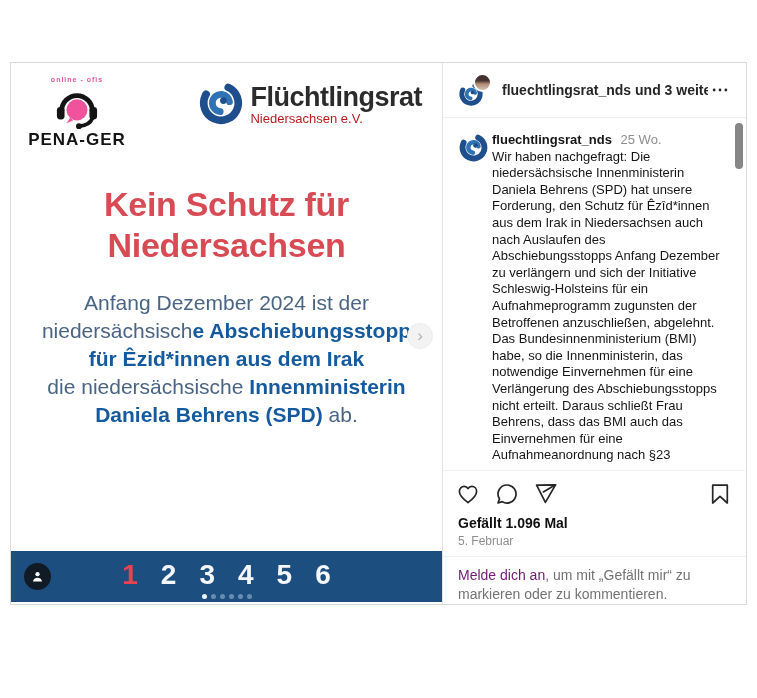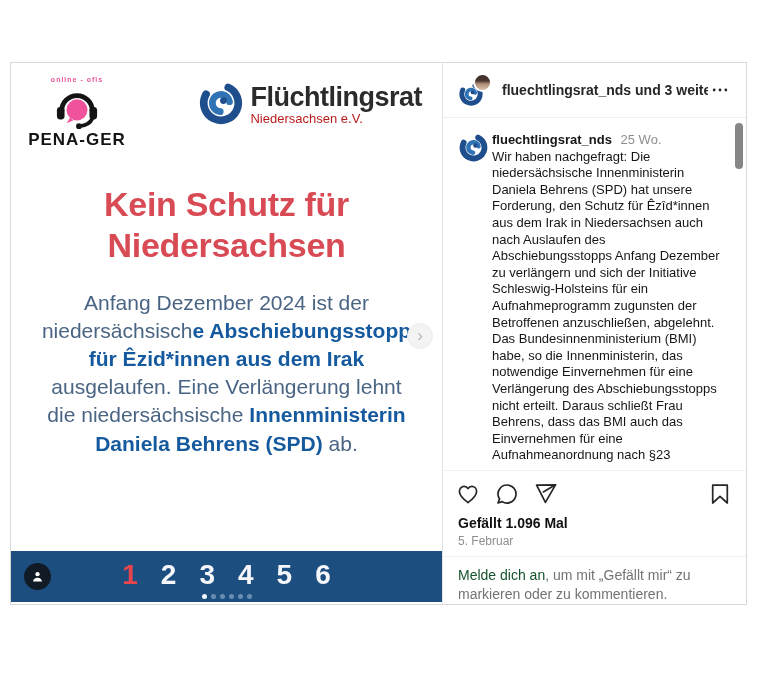--- a/index.html
+++ b/index.html
@@ -69,21 +69,21 @@
 
   .rp-actions { display:flex; align-items:center; padding:11px 14px 6px 13px; border-top:1px solid #f2f2f2; }
   .act-btn { background:none; border:none; padding:0; margin-right:15px; cursor:pointer; display:flex; }
   .act-btn svg { width:24px; height:24px; fill:none; stroke:#262626; stroke-width:1.7;
                  stroke-linejoin:round; stroke-linecap:round; }
   .act-spacer { flex:1; }
   .act-btn.save { margin-right:0; }
   .likes-line { padding:3px 15px 0 15px; font-size:14px; font-weight:700; color:#111; cursor:pointer; }
   .date-line { padding:3px 15px 8px 15px; font-size:12px; color:#8e8e8e; }
   .login-block { border-top:1px solid #efefef; padding:9px 16px 10px 15px; font-size:14px; line-height:19px; color:#737373; }
-  .login-link { color:#14532d; cursor:pointer; }
+  .login-link { color:#701a75; cursor:pointer; }
 </style>
 </head>
 <body>
 
 <div class="canvas">
   <div class="card">
 
     <div class="left-pane">
       <div class="logos-row">
         <div class="penager">
@@ -113,21 +113,20 @@
       </div>
 
       <div class="headline">
           <div>Kein Schutz für</div>
           <div>Niedersachsen</div>
         </div>
       <div class="body-text">
           <div><span>Anfang Dezember 2024 ist der</span></div>
           <div><span>niedersächsisch</span><span class="b">e Abschiebungsstopp</span></div>
           <div><span class="b">für Êzid*innen aus dem Irak</span></div>
-          <div><span>ausgelaufen. Eine Verlängerung lehnt</span></div>
           <div><span>die niedersächsische </span><span class="b">Innenministerin</span></div>
           <div><span class="b">Daniela Behrens (SPD)</span><span> ab.</span></div>
         </div>
 
       <div class="blue-bar">
         <button class="tagged-badge">
           <svg viewBox="0 0 24 24">
             <circle cx="12" cy="8.2" r="3.4" fill="#fff"></circle>
             <path d="M4.8 20c.4-4.2 3.3-6.2 7.2-6.2s6.8 2 7.2 6.2z" fill="#fff"></path>
           </svg>

